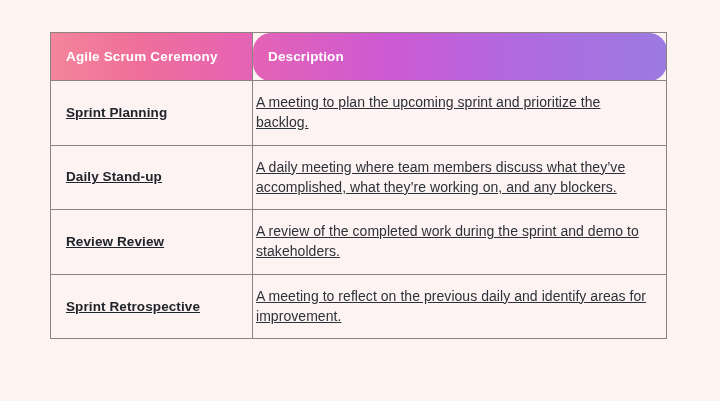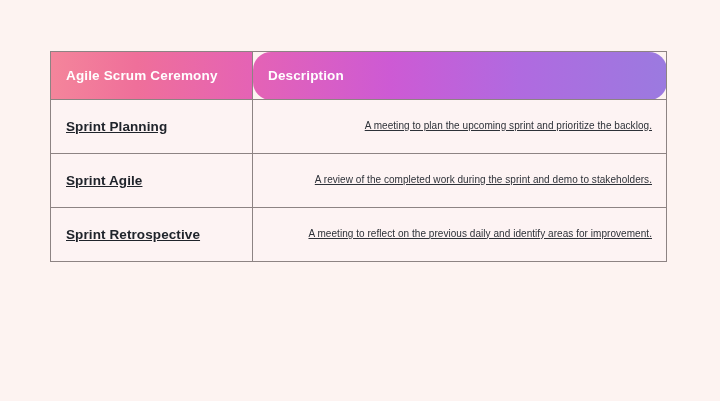--- a/index.html
+++ b/index.html
@@ -17,21 +17,21 @@
   .page {
     position: relative;
     width: 720px;
     height: 401px;
     background: #fdf3f1;
   }
 
   .table-wrap {
     position: absolute;
     left: 50px;
-    top: 51px;
+    top: 32px;
     width: 616px;
   }
 
   table.ceremony-table {
     width: 616px;
     border-collapse: collapse;
     table-layout: fixed;
     border: 1px solid #8d8383;
   }
 
@@ -78,28 +78,27 @@
   tbody td:last-child { border-right: none; }
 
   tbody td.term-cell {
     font-size: 13.5px;
     font-weight: bold;
     color: #20242b;
     letter-spacing: 0.1px;
   }
 
   tbody td.desc-cell {
-    font-size: 10px;
+    font-size: 14px;
     font-weight: normal;
     color: #2d3138;
     line-height: 1.45;
     letter-spacing: 0.05px;
     padding-left: 3px;
     padding-right: 14px;
-    text-align: right;
   }
 </style>
 </head>
 <body>
 
 <div class="page">
   <div class="table-wrap">
     <table class="ceremony-table">
       <colgroup>
         <col class="col-term">
@@ -110,21 +109,25 @@
           <th>Agile Scrum Ceremony</th>
           <th>Description</th>
         </tr>
       </thead>
       <tbody>
         <tr>
           <td class="term-cell">Sprint Planning</td>
           <td class="desc-cell">A meeting to plan the upcoming sprint and prioritize the backlog.</td>
         </tr>
         <tr>
-          <td class="term-cell">Sprint Agile</td>
+          <td class="term-cell">Daily Stand-up</td>
+          <td class="desc-cell">A daily meeting where team members discuss what they’ve accomplished, what they’re working on, and any blockers.</td>
+        </tr>
+        <tr>
+          <td class="term-cell">Review Review</td>
           <td class="desc-cell">A review of the completed work during the sprint and demo to stakeholders.</td>
         </tr>
         <tr>
           <td class="term-cell">Sprint Retrospective</td>
           <td class="desc-cell">A meeting to reflect on the previous daily and identify areas for improvement.</td>
         </tr>
       </tbody>
     </table>
   </div>
 </div>

